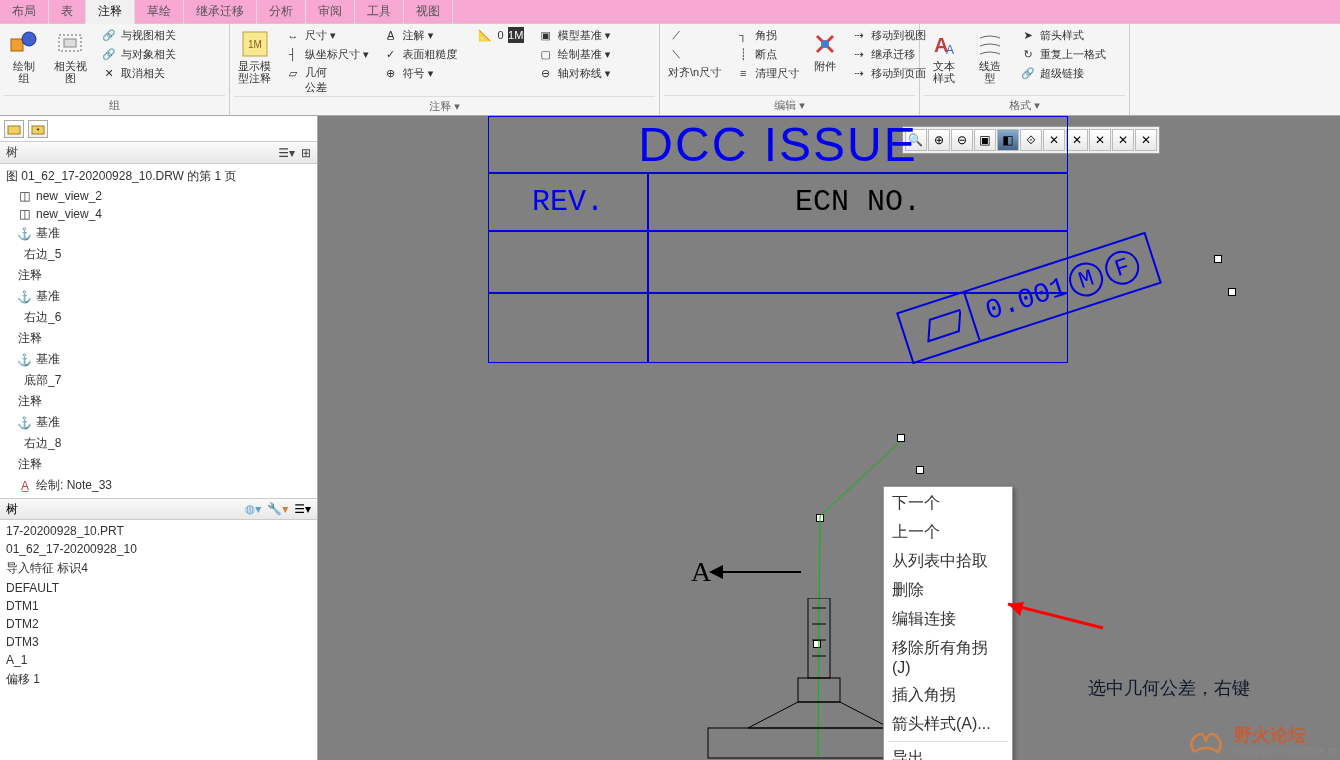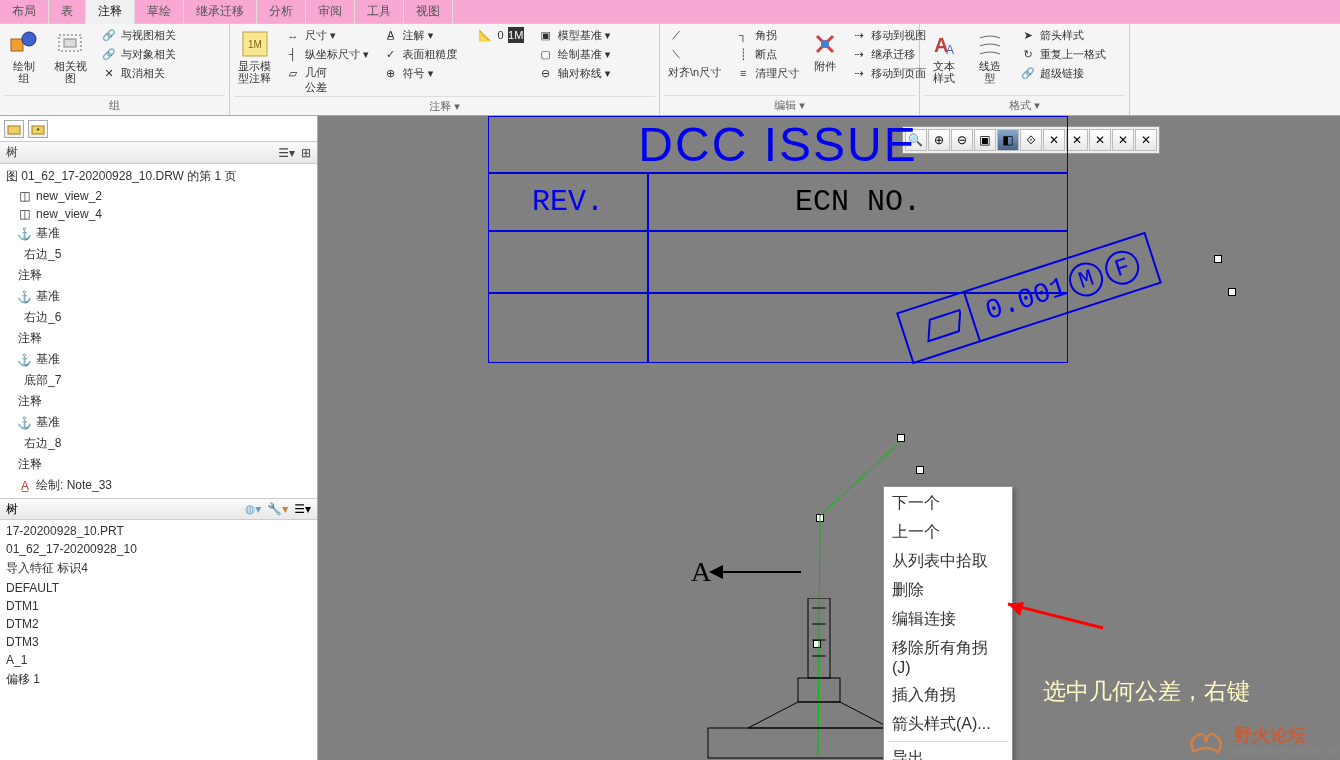--- a/index.html
+++ b/index.html
@@ -45,21 +45,21 @@
 .datum-arrow { position: absolute; left: 373px; top: 440px; display: flex; align-items: center; }
 .datum-label { font-family: "Times New Roman", serif; font-size: 28px; color: #000; margin-right: 10px; }
 .arrow-line { width: 80px; height: 2px; background: #000; position: relative; }
 .arrow-head { position: absolute; left: -12px; top: -6px; width: 0; height: 0; border-right: 14px solid #000; border-top: 7px solid transparent; border-bottom: 7px solid transparent; }
 .view-toolbar { position: absolute; right: 180px; top: 10px; background: #f0f0f0; border: 1px solid #999; padding: 2px; display: flex; gap: 1px; }
 .vtb-btn { width: 22px; height: 22px; border: 1px solid #bbb; background: linear-gradient(#fff,#e8e8e8); display: flex; align-items: center; justify-content: center; cursor: pointer; }
 .context-menu { position: absolute; left: 565px; top: 370px; width: 130px; background: #fff; border: 1px solid #999; box-shadow: 2px 2px 4px rgba(0,0,0,0.3); padding: 2px 0; }
 .ctx-item { padding: 4px 8px; cursor: pointer; color: #333; font-size: 16px; }
 .ctx-sep { height: 1px; background: #ddd; margin: 2px 4px; }
 .red-arrow { position: absolute; left: 680px; top: 480px; }
-.hint-text { position: absolute; right: 90px; top: 560px; font-size: 23px; color: #fef9c3; }
+.hint-text { position: absolute; right: 90px; top: 560px; font-size: 18px; color: #0f172a; }
 .watermark { position: absolute; right: 0px; bottom: 0px; display: flex; align-items: center; gap: 6px; opacity: 0.85; }
 .wm-logo { width: 44px; height: 36px; }
 .wm-text { display: flex; flex-direction: column; line-height: 1.1; }
 .wm-title { font-size: 18px; color: #d4572a; font-weight: bold; }
 .wm-url { font-size: 12px; color: #888; }
 .mech-part { position: absolute; left: 370px; top: 482px; }
 </style>
 </head>
 <body>
 

